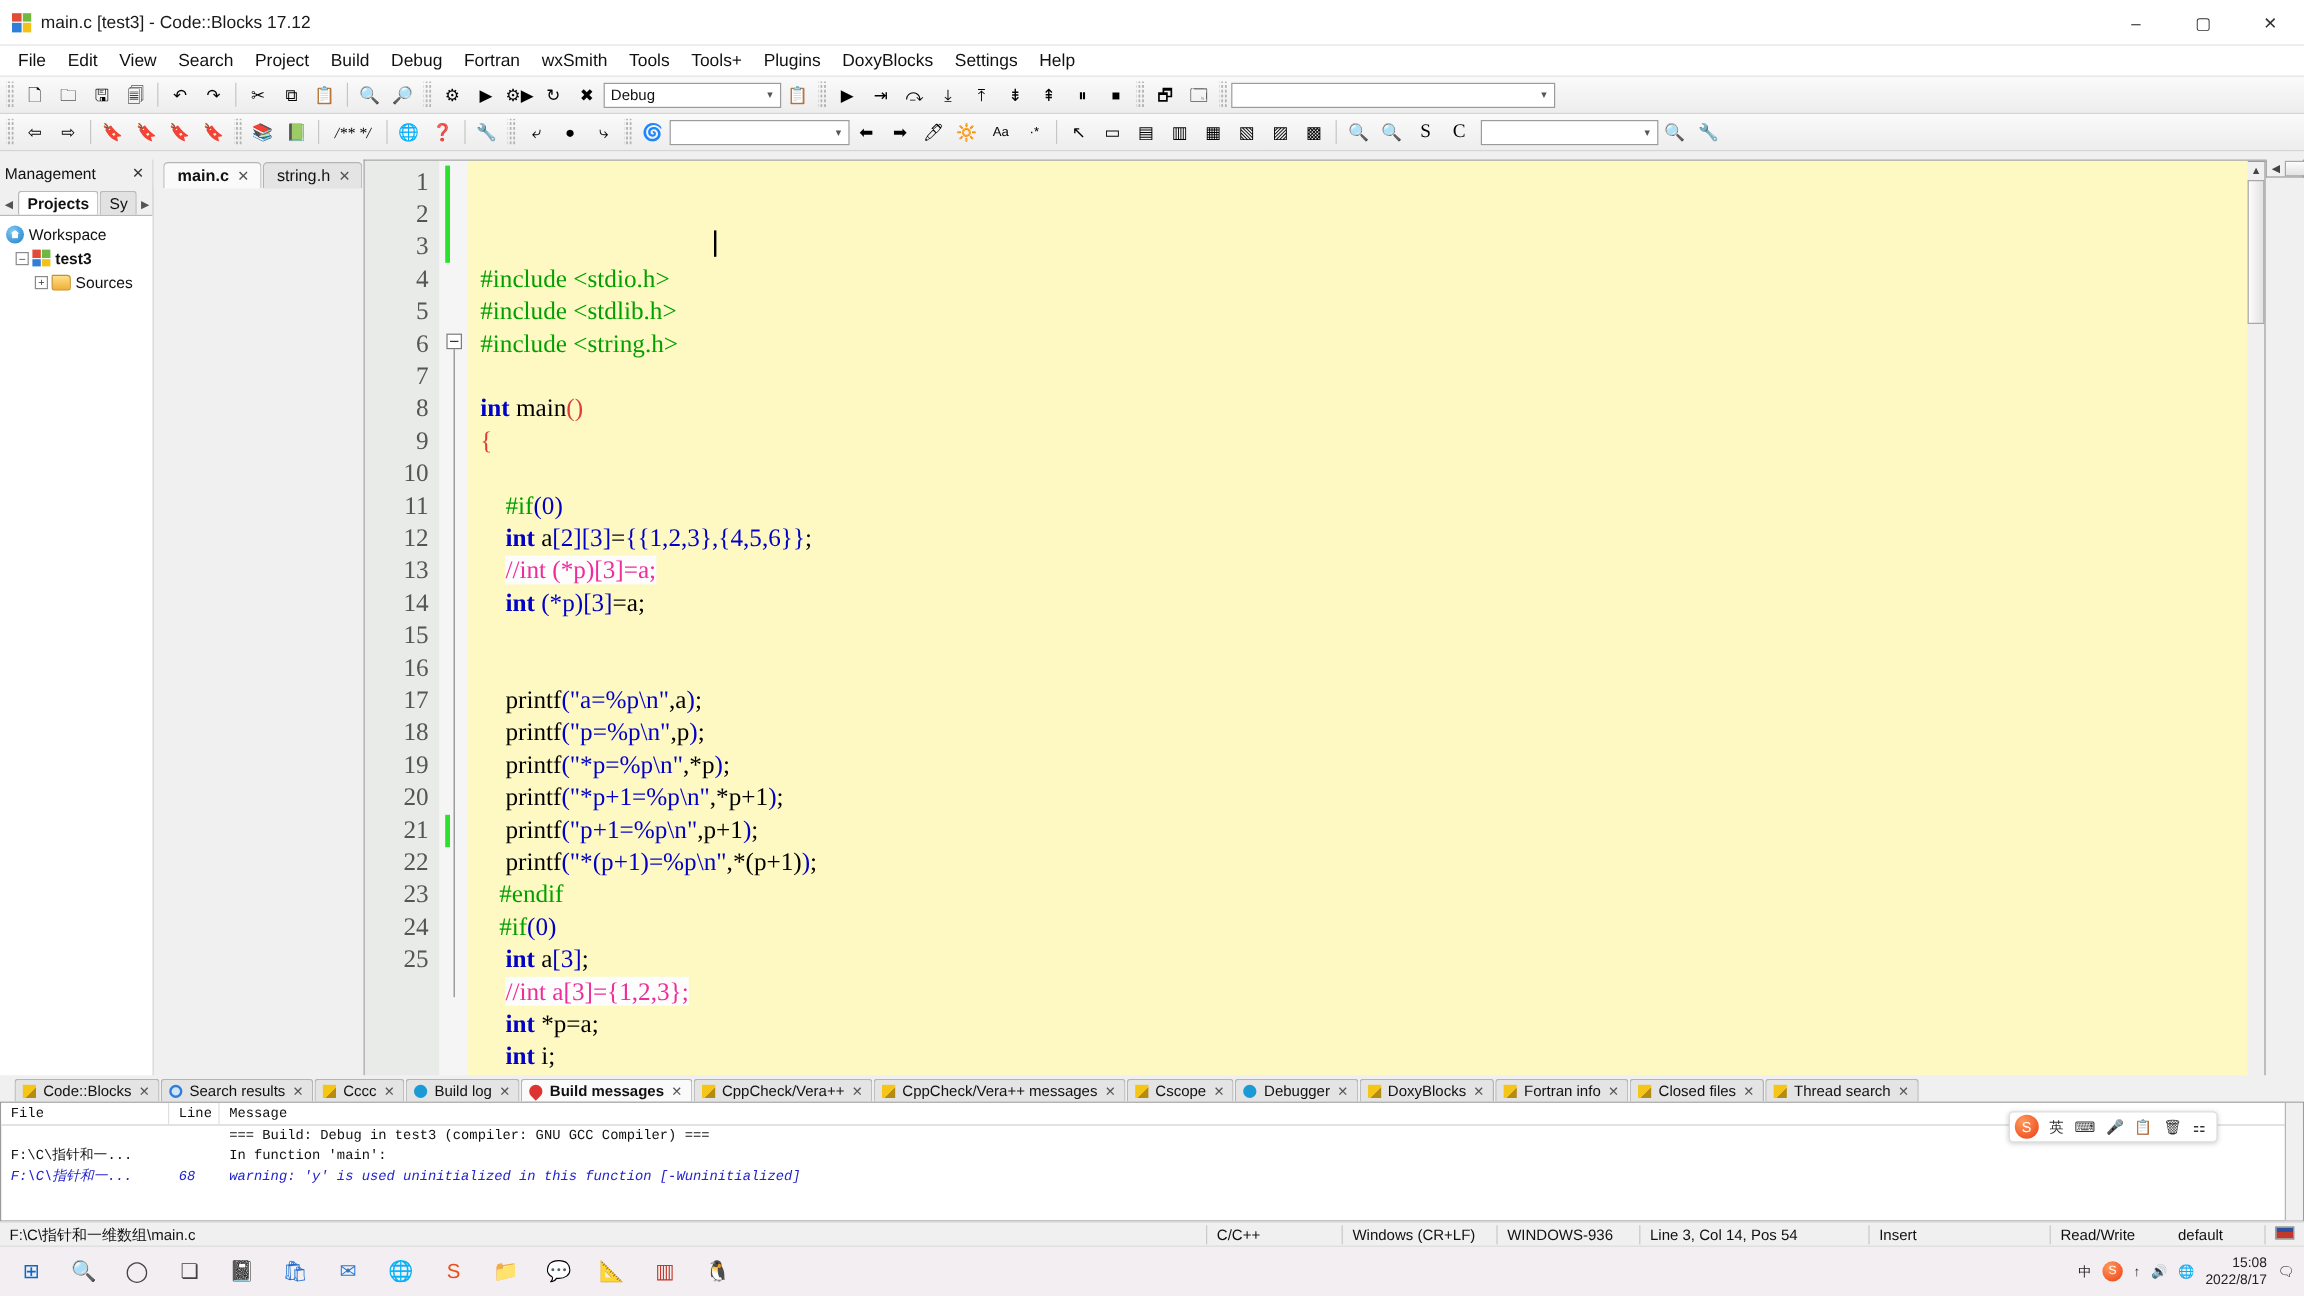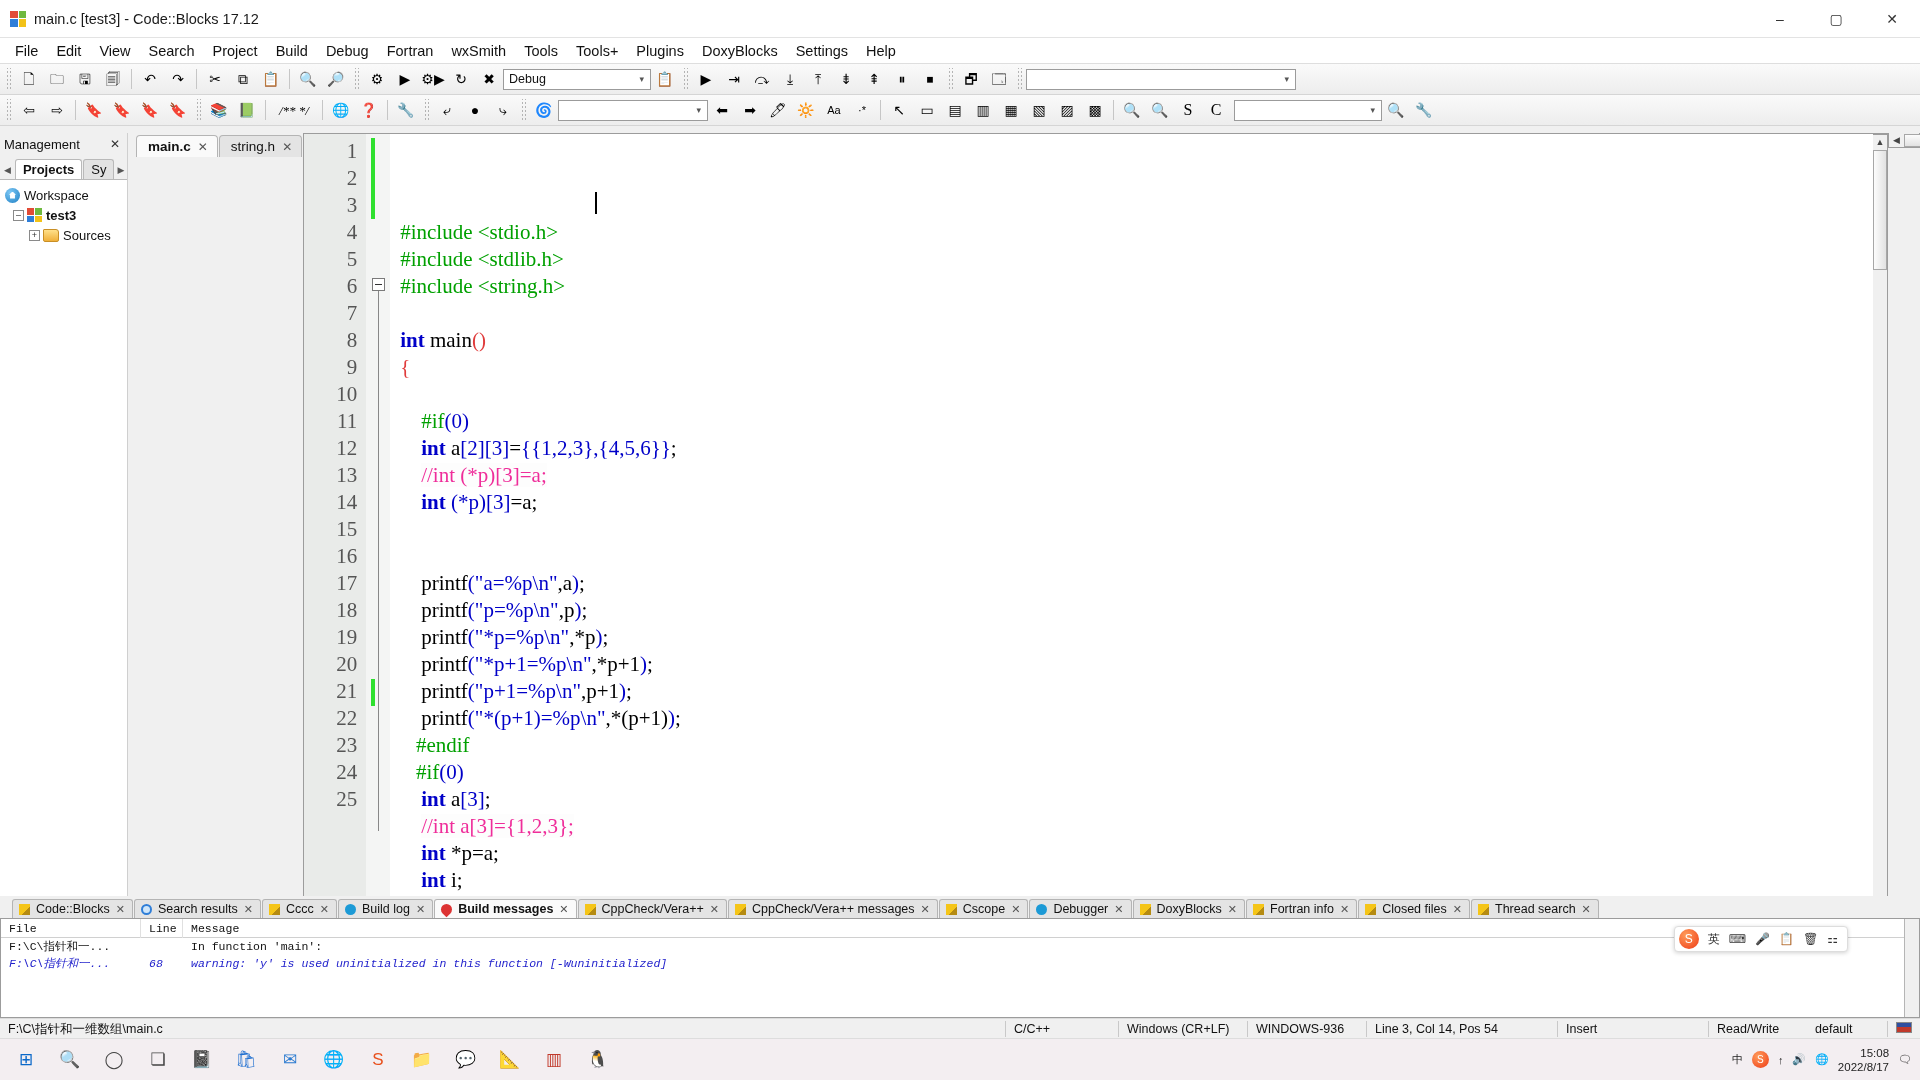--- a/index.html
+++ b/index.html
@@ -158,21 +158,21 @@
   .chg-bar { position: absolute; left: 5px; width: 4px; background: #2ee02e; }
   .fold-box {
     position: absolute; left: 6px; width: 13px; height: 13px;
     border: 1px solid #7a7a7a; background: #fff;
   }
   .fold-box::before {
     content: ""; position: absolute; left: 2px; top: 5px; width: 7px; height: 1px; background: #333;
   }
   .fold-line { position: absolute; left: 12px; width: 1px; background: #888; }
   .code {
-    flex: 1; background: #ffffff; padding-top: 4px; padding-left: 10px;
+    flex: 1; background: #fef9c3; padding-top: 4px; padding-left: 10px;
     font-family: "Liberation Serif", serif; font-size: 21px; line-height: 27px;
     white-space: pre; overflow: hidden; position: relative; color: #000;
   }
   .code .kw   { color: #0000c8; font-weight: bold; }
   .code .pp   { color: #00a000; }
   .code .str  { color: #0000c8; }
   .code .cmt  { color: #ef2d9a; background: #fdfdfd; }
   .code .punc-red { color: #e03c3c; }
   .code .br { color: #0000c8; }
   .code .fn { color: #000; }
@@ -597,20 +597,25 @@
       </div>
     </div>
   <div class="logs-body">
     <div class="logs-colhead">
       <div class="c-file">File</div>
       <div class="c-line">Line</div>
       <div class="c-msg">Message</div>
     </div>
     <div id="logrows">
         <div class="log-row">
+          <div class="c-file"></div>
+          <div class="c-line"></div>
+          <div class="c-msg">=== Build: Debug in test3 (compiler: GNU GCC Compiler) ===</div>
+        </div>
+        <div class="log-row">
           <div class="c-file">F:\C\指针和一...</div>
           <div class="c-line"></div>
           <div class="c-msg">In function 'main':</div>
         </div>
         <div class="log-row warn">
           <div class="c-file">F:\C\指针和一...</div>
           <div class="c-line">68</div>
           <div class="c-msg">warning: 'y' is used uninitialized in this function [-Wuninitialized]</div>
         </div>
       </div>

